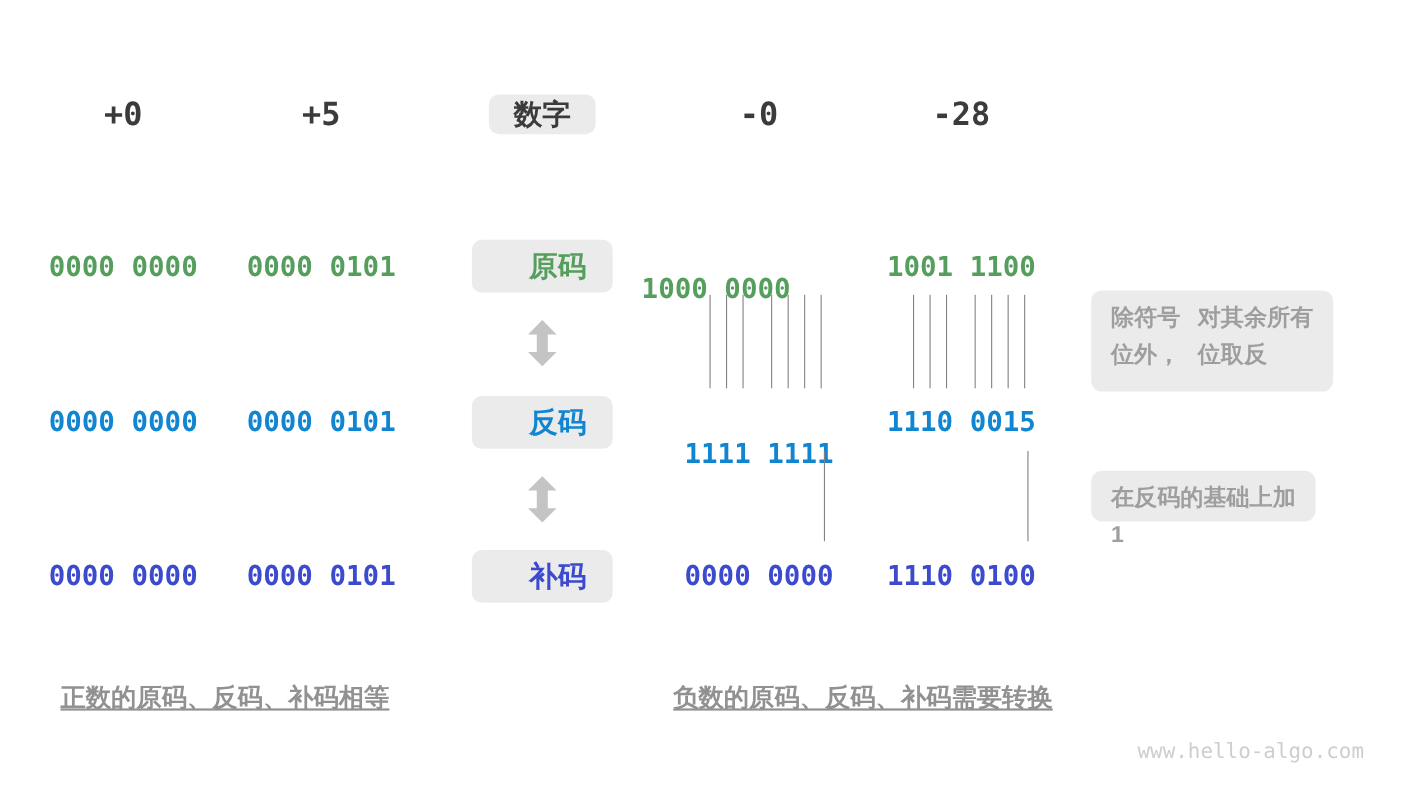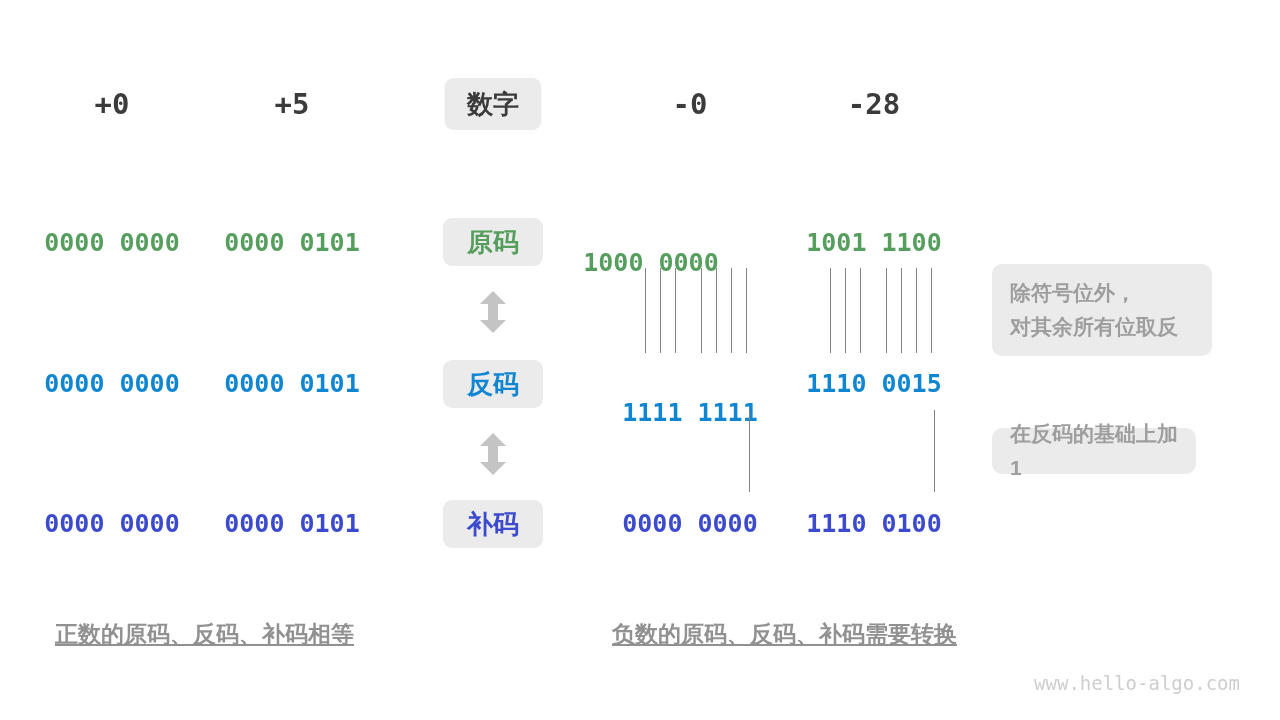--- a/index.html
+++ b/index.html
@@ -30,41 +30,41 @@
   }
   .green{color:var(--green);} .blue{color:var(--blue);} .indigo{color:var(--indigo);}
 
   
   .pill{
     background:var(--box_bg); border-radius:9px;
     display:flex; align-items:center; justify-content:center;
     font-family:"Liberation Sans","DejaVu Sans",sans-serif;
     font-weight:700; font-size:26px;
   }
-  .pill-head{width:97px;height:52px;color:var(--dark);}
-  .pill-row{width:100px;height:48px;}
+  .pill-head{width:97px;height:36px;color:var(--dark);}
+  .pill-row{width:100px;height:48px;padding-left:28px;}
 
   
   .updown{position:absolute; width:26px; height:42px; transform:translate(-50%,-50%);}
   .updown .shaft{position:absolute; left:50%; top:11px; bottom:11px; width:10px;
     transform:translateX(-50%); background:var(--arrow_gray);}
   .updown .tri{position:absolute; left:50%; transform:translateX(-50%);
     width:0; height:0; border-left:13px solid transparent; border-right:13px solid transparent;}
   .updown .tri.up{top:0; border-bottom:13px solid var(--arrow_gray);}
   .updown .tri.down{bottom:0; border-top:13px solid var(--arrow_gray);}
 
   
   .vline{position:absolute; width:1px; background:var(--line_gray);}
 
   
   .note{
     position:absolute; background:var(--box_bg); border-radius:10px;
     color:var(--gray_text); font-family:"Liberation Sans","DejaVu Sans",sans-serif;
     font-weight:700; font-size:21px; line-height:34px;
-    display:flex; flex-direction:column; justify-content:center;
+    display:flex; flex-direction:row; justify-content:center;
     padding:8px 18px; box-sizing:border-box;
   }
   #note-invert{left:992px; top:264px; width:220px; height:92px;}
   #note-addone{left:992px; top:428px; width:204px; height:46px;}
 
   
   .caption{
     position:absolute; color:var(--caption_gray);
     font-family:"Liberation Sans","DejaVu Sans",sans-serif;
     font-weight:700; font-size:23px; white-space:nowrap;text-decoration:underline;

